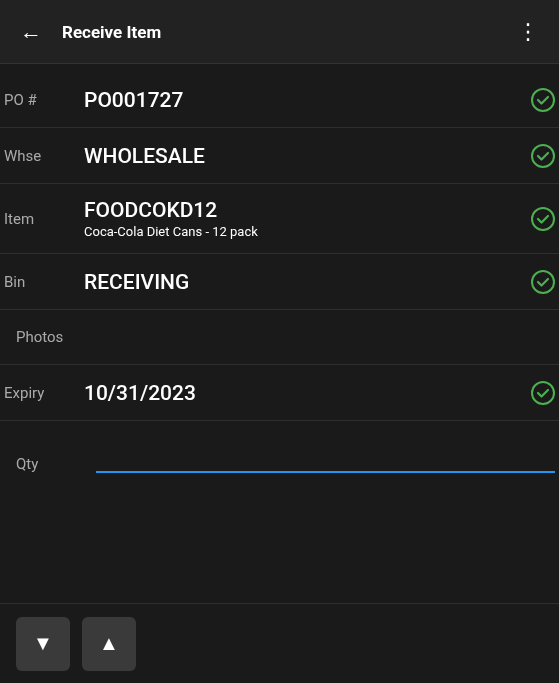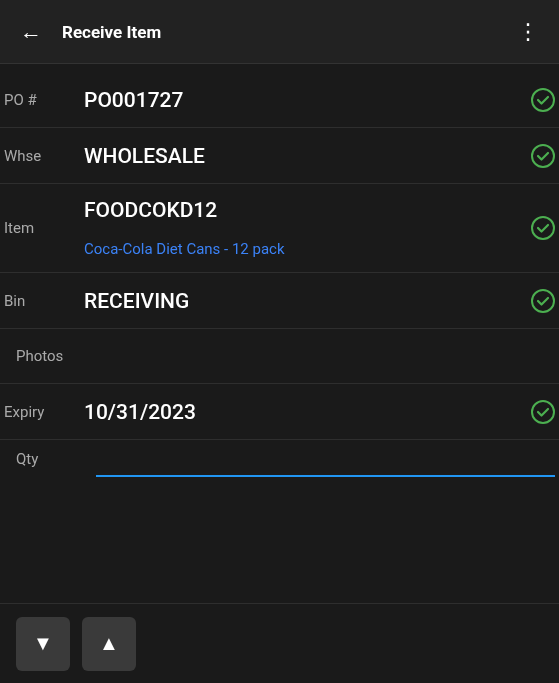--- a/index.html
+++ b/index.html
@@ -76,23 +76,22 @@
       display: flex;
       flex-direction: column;
       gap: 2px;
     }
     .field-value {
       color: #ffffff;
       font-size: 21px;
       font-weight: 500;
     }
     .field-subvalue {
-      color: #3b82f6;
-      font-size: 15px;
-      margin-top: 16px;
+      color: #ffffff;
+      font-size: 13px;
     }
     .check-icon {
       color: #4caf50;
       font-size: 22px;
       flex-shrink: 0;
       margin-left: 8px;
     }
 
     
     .photos-row {
@@ -102,21 +101,21 @@
       border-bottom: 1px solid #2e2e2e;
     }
     .photos-label {
       color: #aaaaaa;
       font-size: 15px;
     }
 
     
     .qty-row {
       display: flex;
-      align-items: flex-start;
+      align-items: flex-end;
       padding: 10px 4px 4px 16px;
       min-height: 56px;
     }
     .qty-label {
       color: #aaaaaa;
       font-size: 15px;
       width: 80px;
       flex-shrink: 0;
     }
     .qty-input-container {

